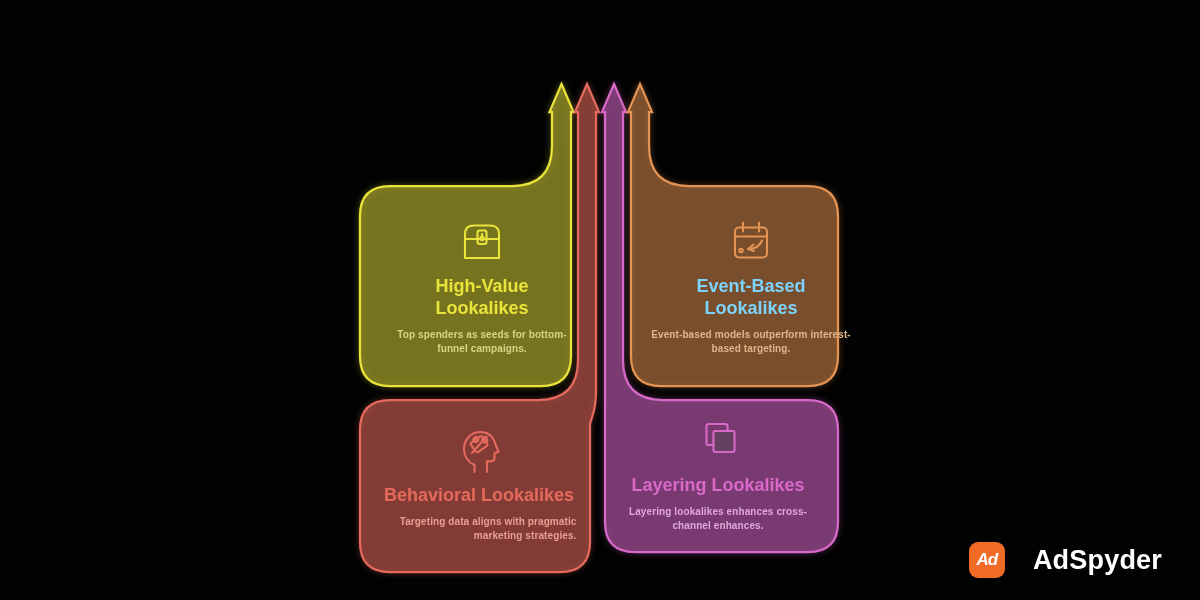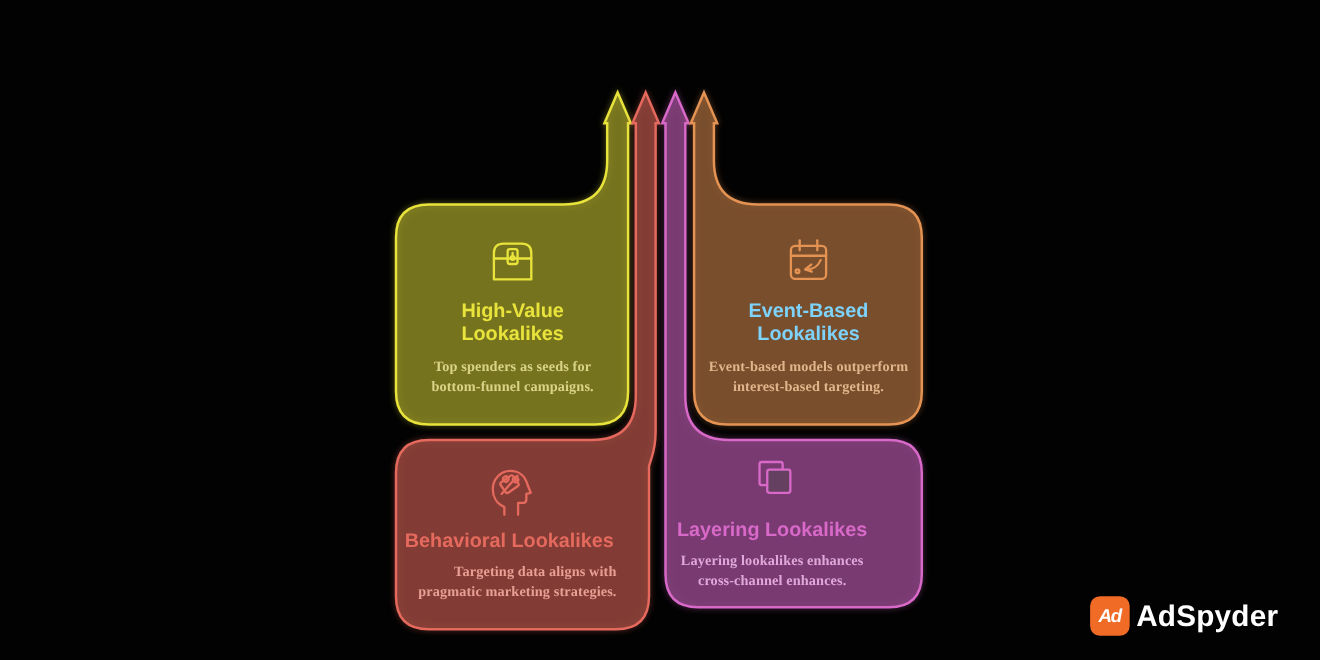--- a/index.html
+++ b/index.html
@@ -10,40 +10,40 @@
               color:#f2f2f2;font-size:20px;font-weight:700;letter-spacing:.2px;}
   
   #connectors{position:absolute;left:0;top:0;width:1200px;height:600px;z-index:1;}
   #connectors path{stroke-width:2.25;}
   .glow-y{filter:drop-shadow(0 0 3px rgba(233,228,60,.45));}
   .glow-r{filter:drop-shadow(0 0 3px rgba(229,106,93,.45));}
   .glow-p{filter:drop-shadow(0 0 3px rgba(216,105,201,.45));}
   .glow-o{filter:drop-shadow(0 0 3px rgba(228,147,83,.45));}
   
   .card{position:absolute;z-index:2;display:flex;flex-direction:column;align-items:center;
-        justify-content:center;text-align:center;}
+        justify-content:center;text-align:center;margin-left:16px;}
   .card-icon{width:48px;height:48px;}
   .card-icon svg{width:48px;height:48px;display:block;stroke:currentColor;fill:none;
                  stroke-width:2.1;stroke-linecap:round;stroke-linejoin:round;}
   .card-title{margin:10px 0 0 0;font-size:18px;font-weight:700;line-height:1.18;}
-  .card-desc{margin:9px 0 0 0;font-size:13px;font-weight:600;line-height:1.4;letter-spacing:.1px;font-family:Liberation Serif, serif;}
+  .card-desc{margin:9px 0 0 0;font-size:10px;font-weight:600;line-height:1.4;letter-spacing:.1px;}
   .nowrap{white-space:nowrap;}
   
   .c1 .card-icon{color:#e9e43c}.c1 .card-title{color:#e9e43c}.c1 .card-desc{color:#d9d388;max-width:172px;}
   .c1 .card-title{max-width:140px;}
   .c2 .card-icon{color:#e49353}.c2 .card-title{color:#7dd3fc;max-width:150px;}
   .c2 .card-desc{color:#dfb68b;max-width:205px;text-align:center;}
   .c3 .card-icon{color:#e56a5d}.c3 .card-title{color:#e56a5d}.c3 .card-desc{color:#e89f94;max-width:195px;}
   .c4 .card-icon{color:#d869c9}.c4 .card-title{color:#d869c9}.c4 .card-desc{color:#dfa8d8;max-width:210px;}
   #card-1{left:362px;top:194px;width:208px;height:186px;}
   #card-2{left:633px;top:194px;width:204px;height:186px;}
   #card-3{left:362px;top:404px;width:202px;height:162px;text-align:right;}
   #card-4{left:607px;top:404px;width:190px;height:142px;}
   
-  .brand{position:absolute;right:38px;bottom:22px;z-index:3;display:flex;align-items:center;gap:6px;}
+  .brand{position:absolute;right:38px;bottom:22px;z-index:3;display:flex;align-items:center;gap:28px;}
   .brand-icon{width:36px;height:36px;border-radius:9px;background:#f06b26;display:flex;
               align-items:center;justify-content:center;color:#fff;font-size:17px;font-weight:700;
               font-style:italic;letter-spacing:-1px;}
   .brand-name{color:#fff;font-size:27px;font-weight:700;letter-spacing:.2px;}
 </style>
 </head>
 <body>
 
 <div id="stage">
 

